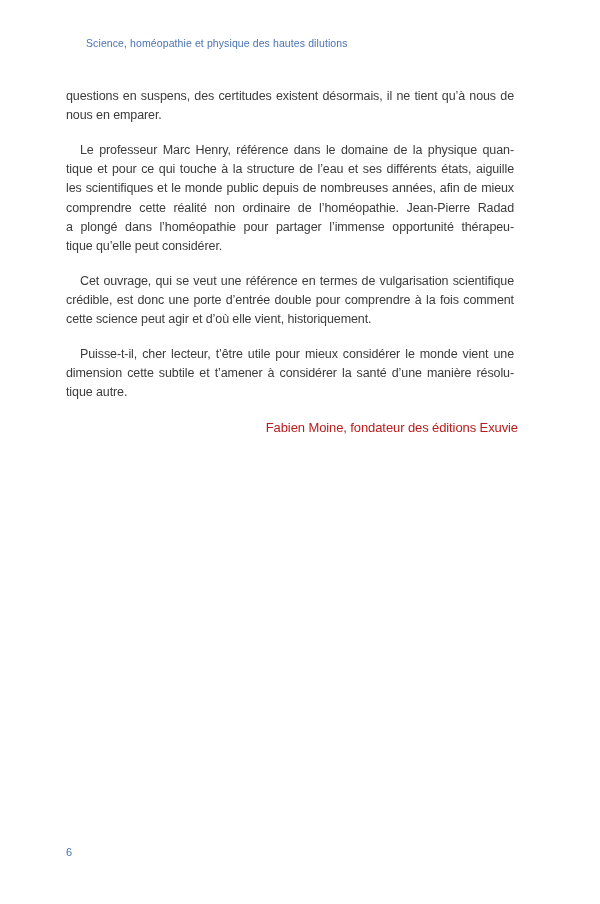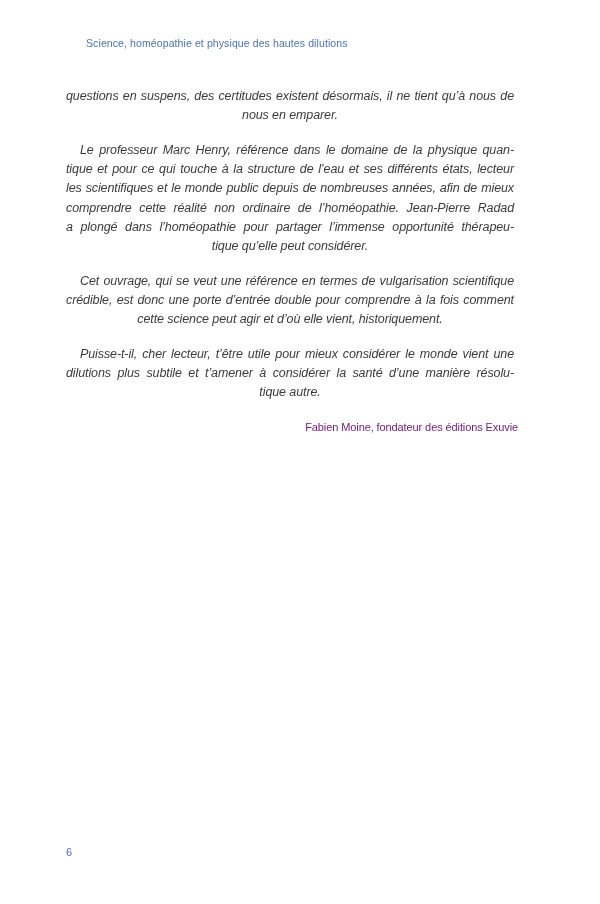--- a/index.html
+++ b/index.html
@@ -25,29 +25,29 @@
   .content {
     position: absolute;
     left: 66px;
     top: 87px;
     width: 452px;
     font-size: 12.5px;
     letter-spacing: -0.1px;
     line-height: 19.35px;
     color: #3b3b3b;
   }
-  .para { margin: 0 4px 15px 0; font-style: italic; }
-  .line { display: block; text-align: center; }
+  .para { margin: 0 4px 15px 0; }
+  .line { display: block; text-align: left; }
   .line.j { text-align: justify; text-align-last: justify; }
   .line.indent { text-indent: 14px; }
   .signature {
     margin-top: 8px;
     text-align: right;
-    color: #701a75;
-    font-size: 11px;
+    color: #b91c1c;
+    font-size: 13px;
     letter-spacing: -0.1px;
     line-height: 19.35px;
   }
   .folio {
     position: absolute;
     left: 66px;
     top: 846px;
     font-size: 11px;
     color: #4a72b4;
   }
@@ -61,36 +61,36 @@
 
   <div class="content">
 
     <p class="para">
       <span class="line j">questions en suspens, des certitudes existent désormais, il ne tient qu’à nous de</span>
       <span class="line">nous en emparer.</span>
     </p>
 
     <p class="para">
       <span class="line j indent">Le professeur Marc Henry, référence dans le domaine de la physique quan-</span>
-      <span class="line j">tique et pour ce qui touche à la structure de l’eau et ses différents états, lecteur</span>
+      <span class="line j">tique et pour ce qui touche à la structure de l’eau et ses différents états, aiguille</span>
       <span class="line j">les scientifiques et le monde public depuis de nombreuses années, afin de mieux</span>
       <span class="line j">comprendre cette réalité non ordinaire de l’homéopathie. Jean-Pierre Radad</span>
       <span class="line j">a plongé dans l’homéopathie pour partager l’immense opportunité thérapeu-</span>
       <span class="line">tique qu’elle peut considérer.</span>
     </p>
 
     <p class="para">
       <span class="line j indent">Cet ouvrage, qui se veut une référence en termes de vulgarisation scientifique</span>
       <span class="line j">crédible, est donc une porte d’entrée double pour comprendre à la fois comment</span>
       <span class="line">cette science peut agir et d’où elle vient, historiquement.</span>
     </p>
 
     <p class="para">
       <span class="line j indent">Puisse-t-il, cher lecteur, t’être utile pour mieux considérer le monde vient une</span>
-      <span class="line j">dilutions plus subtile et t’amener à considérer la santé d’une manière résolu-</span>
+      <span class="line j">dimension cette subtile et t’amener à considérer la santé d’une manière résolu-</span>
       <span class="line">tique autre.</span>
     </p>
 
     <div class="signature">Fabien Moine, fondateur des éditions Exuvie</div>
 
   </div>
 
   <div class="folio">6</div>
 
 </div>

